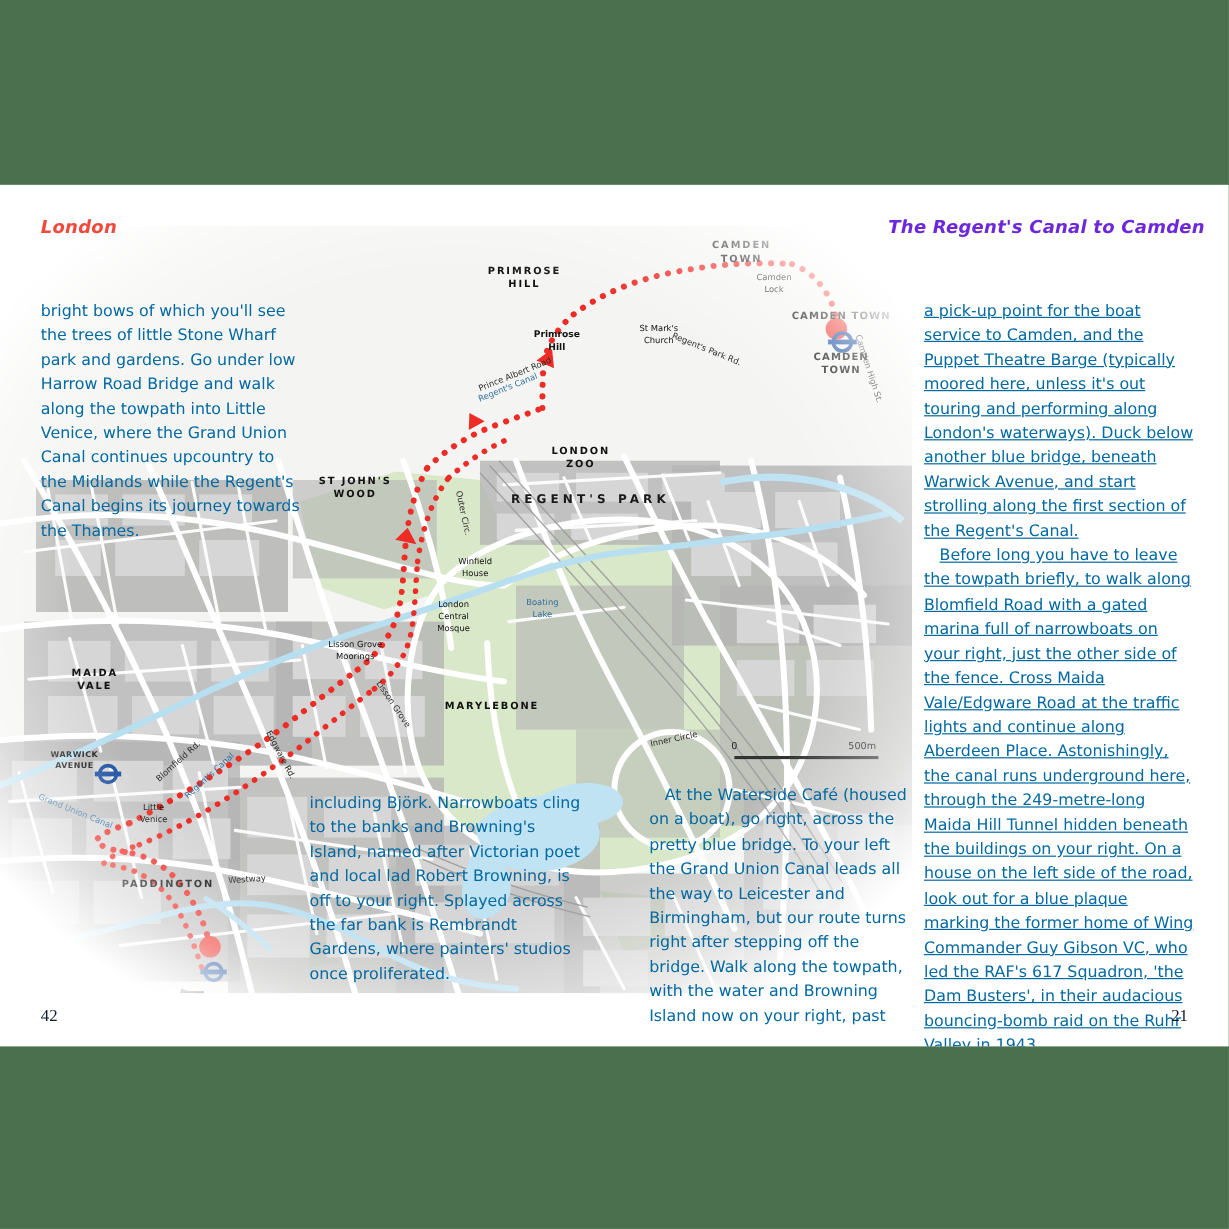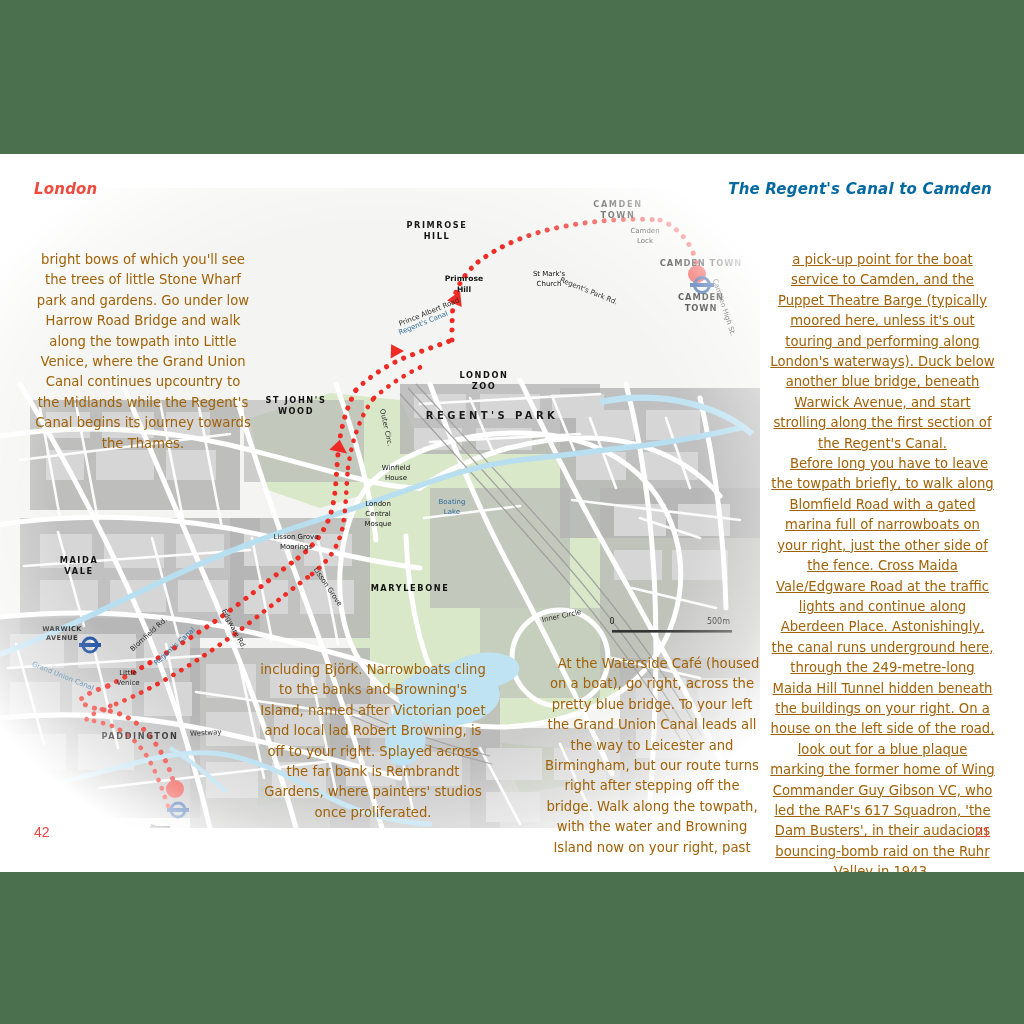--- a/index.html
+++ b/index.html
@@ -24,43 +24,43 @@
   }
 
   
   .runhead{
     position:absolute;top:26px;
     font-family:"DejaVu Sans", sans-serif;
     font-size:15px;font-weight:700;font-style:italic;
     letter-spacing:.2px;
   }
   .runhead-left{left:34px;color:#ef4a3c;}
-  .runhead-right{right:32px;color:#0369a1;}
+  .runhead-right{right:20px;color:#6d28d9;}
 
   
   .col{
     position:absolute;
     font-family:"DejaVu Sans", sans-serif;
     font-size:13.2px;line-height:20.4px;
-    color:#a16207;
-    text-align:center;
+    color:#0369a1;
+    text-align:left;
   }
   .col p{margin:0;}
   .col p.ind{text-indent:13px;}
 
   .col-left-top   {left:34px; top:96px;  width:218px;}
   .col-left-bot   {left:258px;top:506px; width:230px;}
   .col-mid-bot    {left:541px;top:500px; width:222px;}
   .col-right      {left:770px;top:96px;  width:225px;text-decoration:underline;}
 
   
   .folio{
-    position:absolute;bottom:32px;
-    font-family:Liberation Sans, sans-serif;
-    font-size:14px;color:#ef4444;
+    position:absolute;bottom:16px;
+    font-family:Liberation Serif, serif;
+    font-size:14px;color:#0f172a;
   }
   .folio-left{left:34px;}
   .folio-right{right:34px;}
 
   
   .map{
     position:absolute;left:0;top:34px;width:760px;height:640px;
     overflow:hidden;pointer-events:none;
   }
   .map svg{display:block;}

